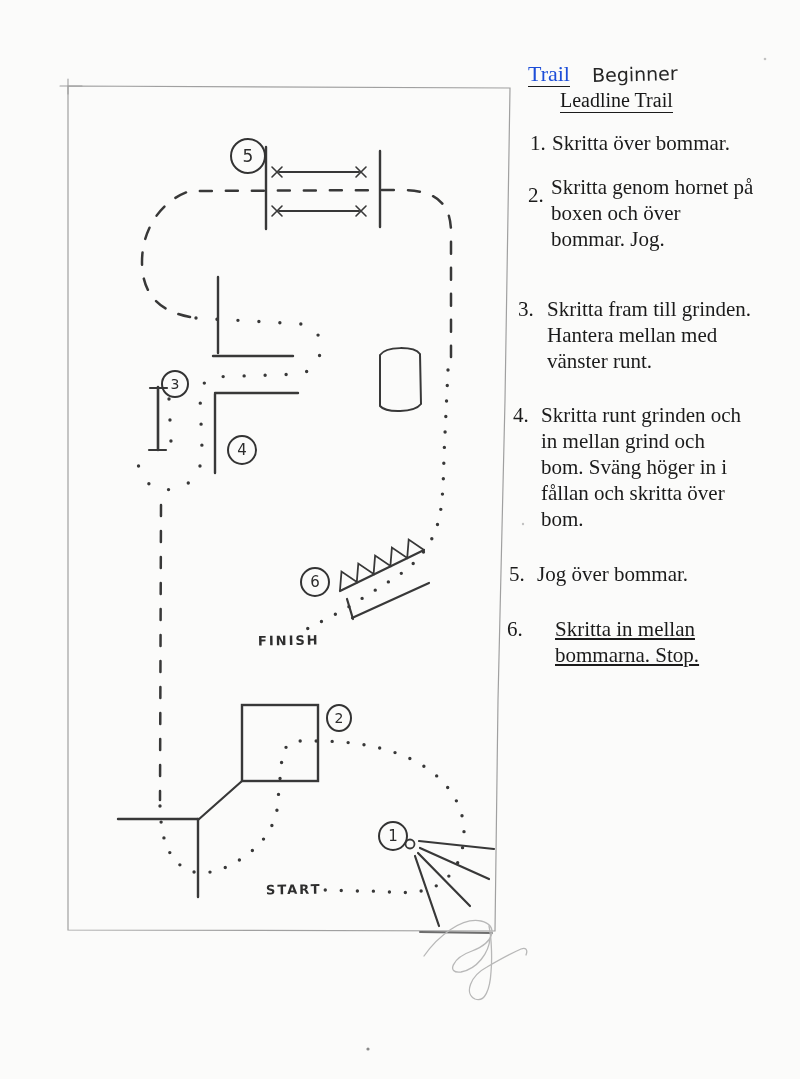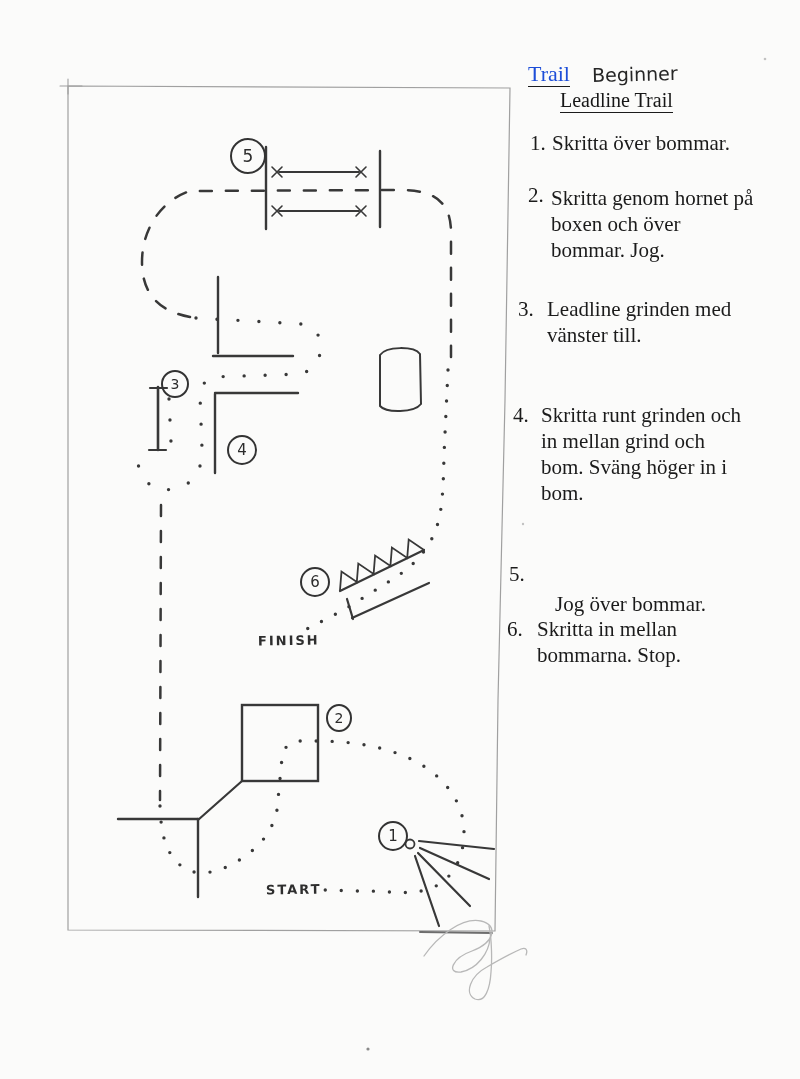--- a/index.html
+++ b/index.html
@@ -150,53 +150,55 @@
 
   <div class="item">
     <span class="num" style="left:530px;top:130px;">1.</span>
     <div class="lines" style="left:552px;top:130px;">
       <div>Skritta över bommar.</div>
     </div>
   </div>
 
   <div class="item">
     <span class="num" style="left:528px;top:182px;">2.</span>
-    <div class="lines" style="left:551px;top:185px;">
+    <div class="lines" style="left:551px;top:174px;">
       <div>Skritta genom hornet på</div>
       <div>boxen och över</div>
       <div>bommar. Jog.</div>
     </div>
   </div>
 
   <div class="item">
     <span class="num" style="left:518px;top:296px;">3.</span>
     <div class="lines" style="left:547px;top:296px;">
-      <div>Leadline grinden med</div>
-      <div>vänster till.</div>
+      <div>Skritta fram till grinden.</div>
+      <div>Hantera mellan med</div>
+      <div>vänster runt.</div>
     </div>
   </div>
 
   <div class="item">
     <span class="num" style="left:513px;top:402px;">4.</span>
     <div class="lines" style="left:541px;top:402px;">
       <div>Skritta runt grinden och</div>
       <div>in mellan grind och</div>
       <div>bom. Sväng höger in i</div>
+      <div>fållan och skritta över</div>
       <div>bom.</div>
     </div>
   </div>
 
   <div class="item">
     <span class="num" style="left:509px;top:561px;">5.</span>
-    <div class="lines" style="left:555px;top:561px;margin-top:30px;">
+    <div class="lines" style="left:537px;top:561px;">
       <div>Jog över bommar.</div>
     </div>
   </div>
 
   <div class="item">
     <span class="num" style="left:507px;top:616px;">6.</span>
-    <div class="lines" style="left:537px;top:616px;">
+    <div class="lines" style="left:555px;top:616px;text-decoration:underline;">
       <div>Skritta in mellan</div>
       <div>bommarna. Stop.</div>
     </div>
   </div>
 
 </div>
 
 </body></html>

